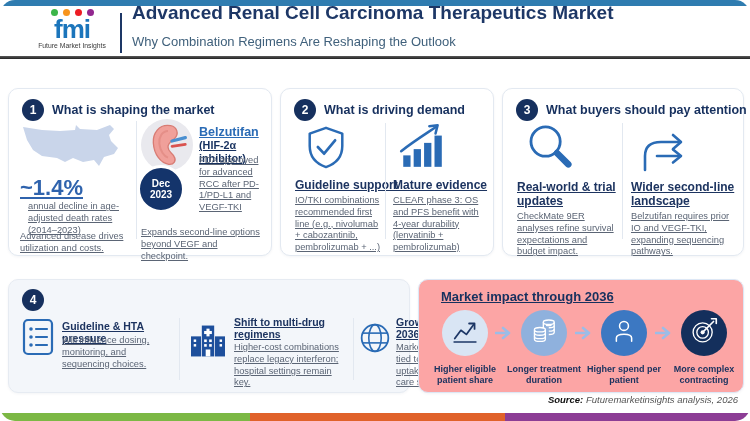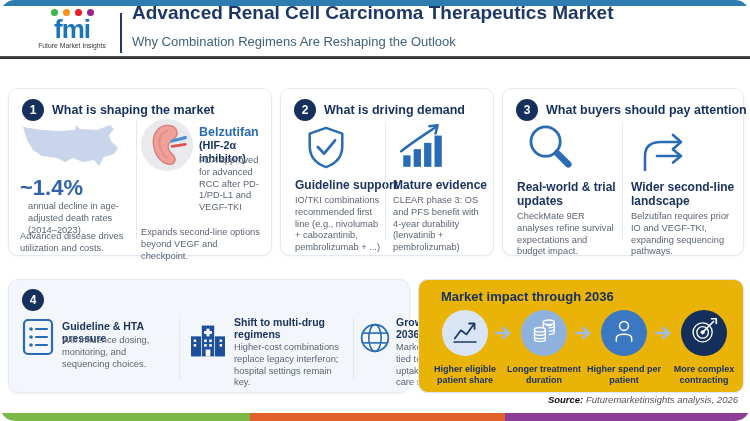--- a/index.html
+++ b/index.html
@@ -1,35 +1,35 @@
 <!DOCTYPE html>
 <html><head>
 <meta charset="utf-8">
 <style>
   html,body{margin:0;padding:0;background:#fff;}
   .frame{position:relative;width:750px;height:421px;background:#ffffff;overflow:hidden;
          font-family:"Liberation Sans",sans-serif;border-radius:15px;}
-  .abs{position:absolute;}
+  .abs{position:absolute;text-decoration:underline;}
   
   .topbar{position:absolute;left:0;top:0;width:750px;height:6px;background:#2f7cb0;}
   .logo{position:absolute;left:28px;top:9px;width:88px;text-align:center;cursor:pointer;}
   .logo-dots{display:flex;justify-content:center;gap:5px;margin-bottom:1px;}
   .logo-dots i{width:7px;height:7px;border-radius:50%;display:block;}
   .logo-word{font-size:26px;font-weight:bold;color:#1b75bb;line-height:24px;letter-spacing:-1px;}
   .logo-tag{font-size:6.8px;color:#3a3a3a;margin-top:1px;}
   .logo-divider{position:absolute;left:120px;top:13px;width:2px;height:40px;background:#1d3766;}
   .title{position:absolute;left:132px;top:2px;font-size:19px;font-weight:bold;color:#1d3766;}
   .subtitle{position:absolute;left:132px;top:34px;font-size:13px;color:#40617c;}
   .header-rule{position:absolute;left:0;top:56px;width:750px;height:3px;
                background:linear-gradient(#5a5a5a,#222);}
   
   .card{position:absolute;background:#fff;border:1px solid #e3e9f1;border-radius:10px;
         box-shadow:0 1px 3px rgba(20,40,80,.05);}
   .card.soft{background:#f3f6fa;border-color:#e6ebf2;}
-  .card.blue{background:#eab308;border-color:#dde7f5;}
+  .card.blue{background:#fca5a5;border-color:#dde7f5;}
   .cardhead{position:absolute;display:flex;align-items:center;gap:8px;}
   .numcircle{width:22px;height:22px;border-radius:50%;background:#16305e;color:#fff;
              font-weight:bold;font-size:12px;display:flex;align-items:center;justify-content:center;flex:0 0 auto;}
   .cardtitle{font-weight:bold;color:#16305e;font-size:12.5px;white-space:nowrap;}
   .vdiv{position:absolute;width:1px;background:#e2e8f0;}
   .h2{font-weight:bold;color:#1d3460;font-size:12px;line-height:13.5px;}
   .h3{font-weight:bold;color:#1d3460;font-size:10.5px;line-height:12px;}
   .body{color:#5b6575;font-size:9.3px;line-height:11.8px;}
   .stat{font-size:22px;font-weight:bold;color:#2f63ad;}
   .drugname{font-size:12.5px;font-weight:bold;color:#2a6bb5;line-height:14px;}
@@ -88,20 +88,26 @@
 
     <div class="graycircle" style="left:132px;top:30px;width:52px;height:52px;"></div>
     <span class="abs" style="left:139px;top:33px;">
       <svg width="40" height="46" viewBox="0 0 60 68">
         <path d="M34 5 C16 2 7 17 8 31 C9 48 19 61 31 63 C39 64 43 57 39 51 C36 46 30 44 30 37 C30 30 37 28 41 23 C46 17 44 7 34 5 Z" fill="#f0a09a" stroke="#d87c74" stroke-width="2"></path>
         <path d="M30 13 C21 13 16 23 17 32 C18 42 24 51 30 53" fill="none" stroke="#e08880" stroke-width="3" opacity="0.7"></path>
         <path d="M36 28 L56 23" stroke="#4a8fd0" stroke-width="5" stroke-linecap="round"></path>
         <path d="M36 36 L56 33" stroke="#d9534f" stroke-width="4" stroke-linecap="round"></path>
       </svg>
     </span>
+    <div class="datebadge" style="left:128px;top:76px;width:42px;height:42px;">
+      <div>
+        <div>Dec</div>
+        <div>2023</div>
+      </div>
+    </div>
     <div class="abs drugname" style="left:190px;top:36px;">Belzutifan</div>
     <div class="abs drugtype" style="left:190px;top:50px;width:70px;">(HIF-2α inhibitor)</div>
     <div class="abs body" style="left:190px;top:66px;width:66px;">FDA approved for advanced RCC after PD-1/PD-L1 and VEGF-TKI</div>
     <div class="abs body" style="left:132px;top:138px;width:122px;">Expands second-line options beyond VEGF and checkpoint.</div>
   </div>
 
   <div class="card" style="left:280px;top:88px;width:212px;height:166px;">
     <div class="cardhead" style="left:13px;top:10px;">
       <div class="numcircle">2</div>
       <div class="cardtitle">What is driving demand</div>

